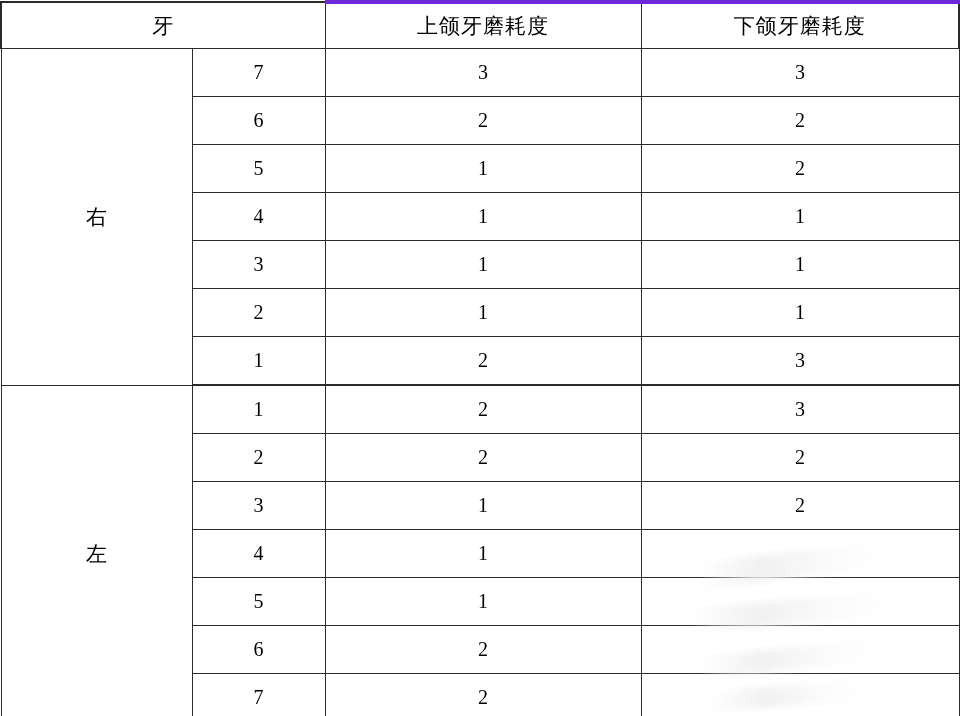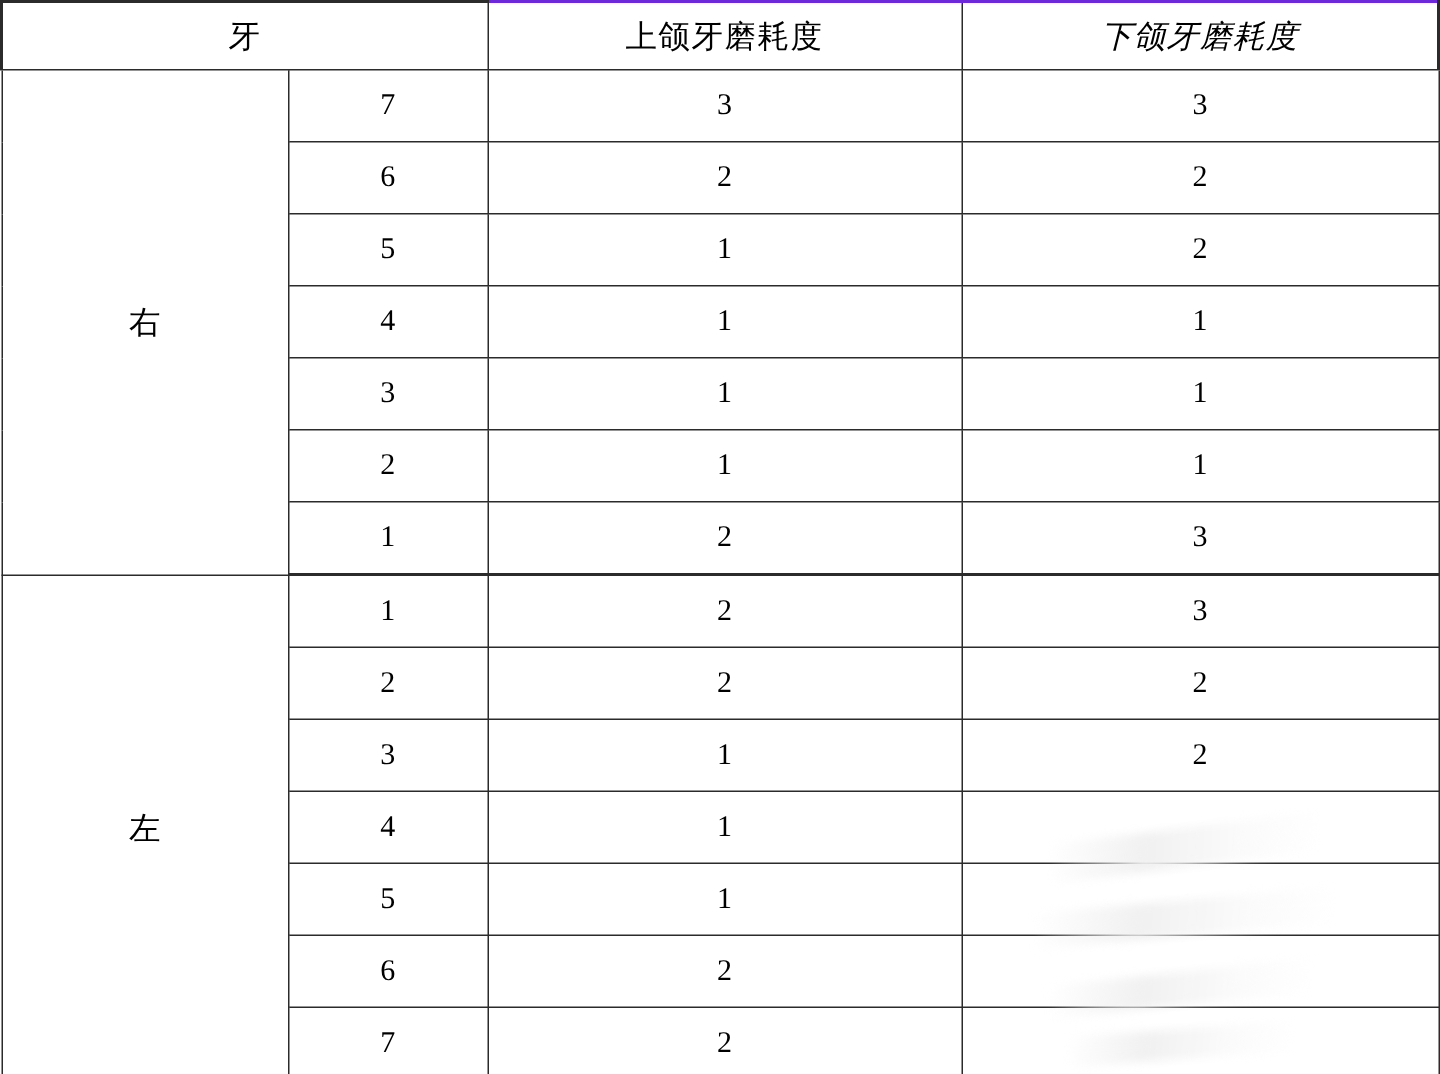--- a/index.html
+++ b/index.html
@@ -45,25 +45,24 @@
     font-weight: bold;
     font-family: "Liberation Serif", serif;
     letter-spacing: 1px;
   }
   thead td.hdr-side {
     border-top: 2px solid #2b2b2b;
     border-left: 2px solid #2b2b2b;
   }
   thead td.hdr-upper,
   thead td.hdr-lower {
-    border-top: 2px solid #6d28d9;
+    border-top: 4px solid #6d28d9;
   }
   thead td.hdr-lower {
     border-right: 2px solid #2b2b2b;
-    font-style: italic;
   }
   tbody td {
     height: 47px;
     font-size: 20px;
   }
   td.side-cell {
     font-size: 21px;
     font-weight: bold;
     border-left: 2px solid #2b2b2b;
   }

